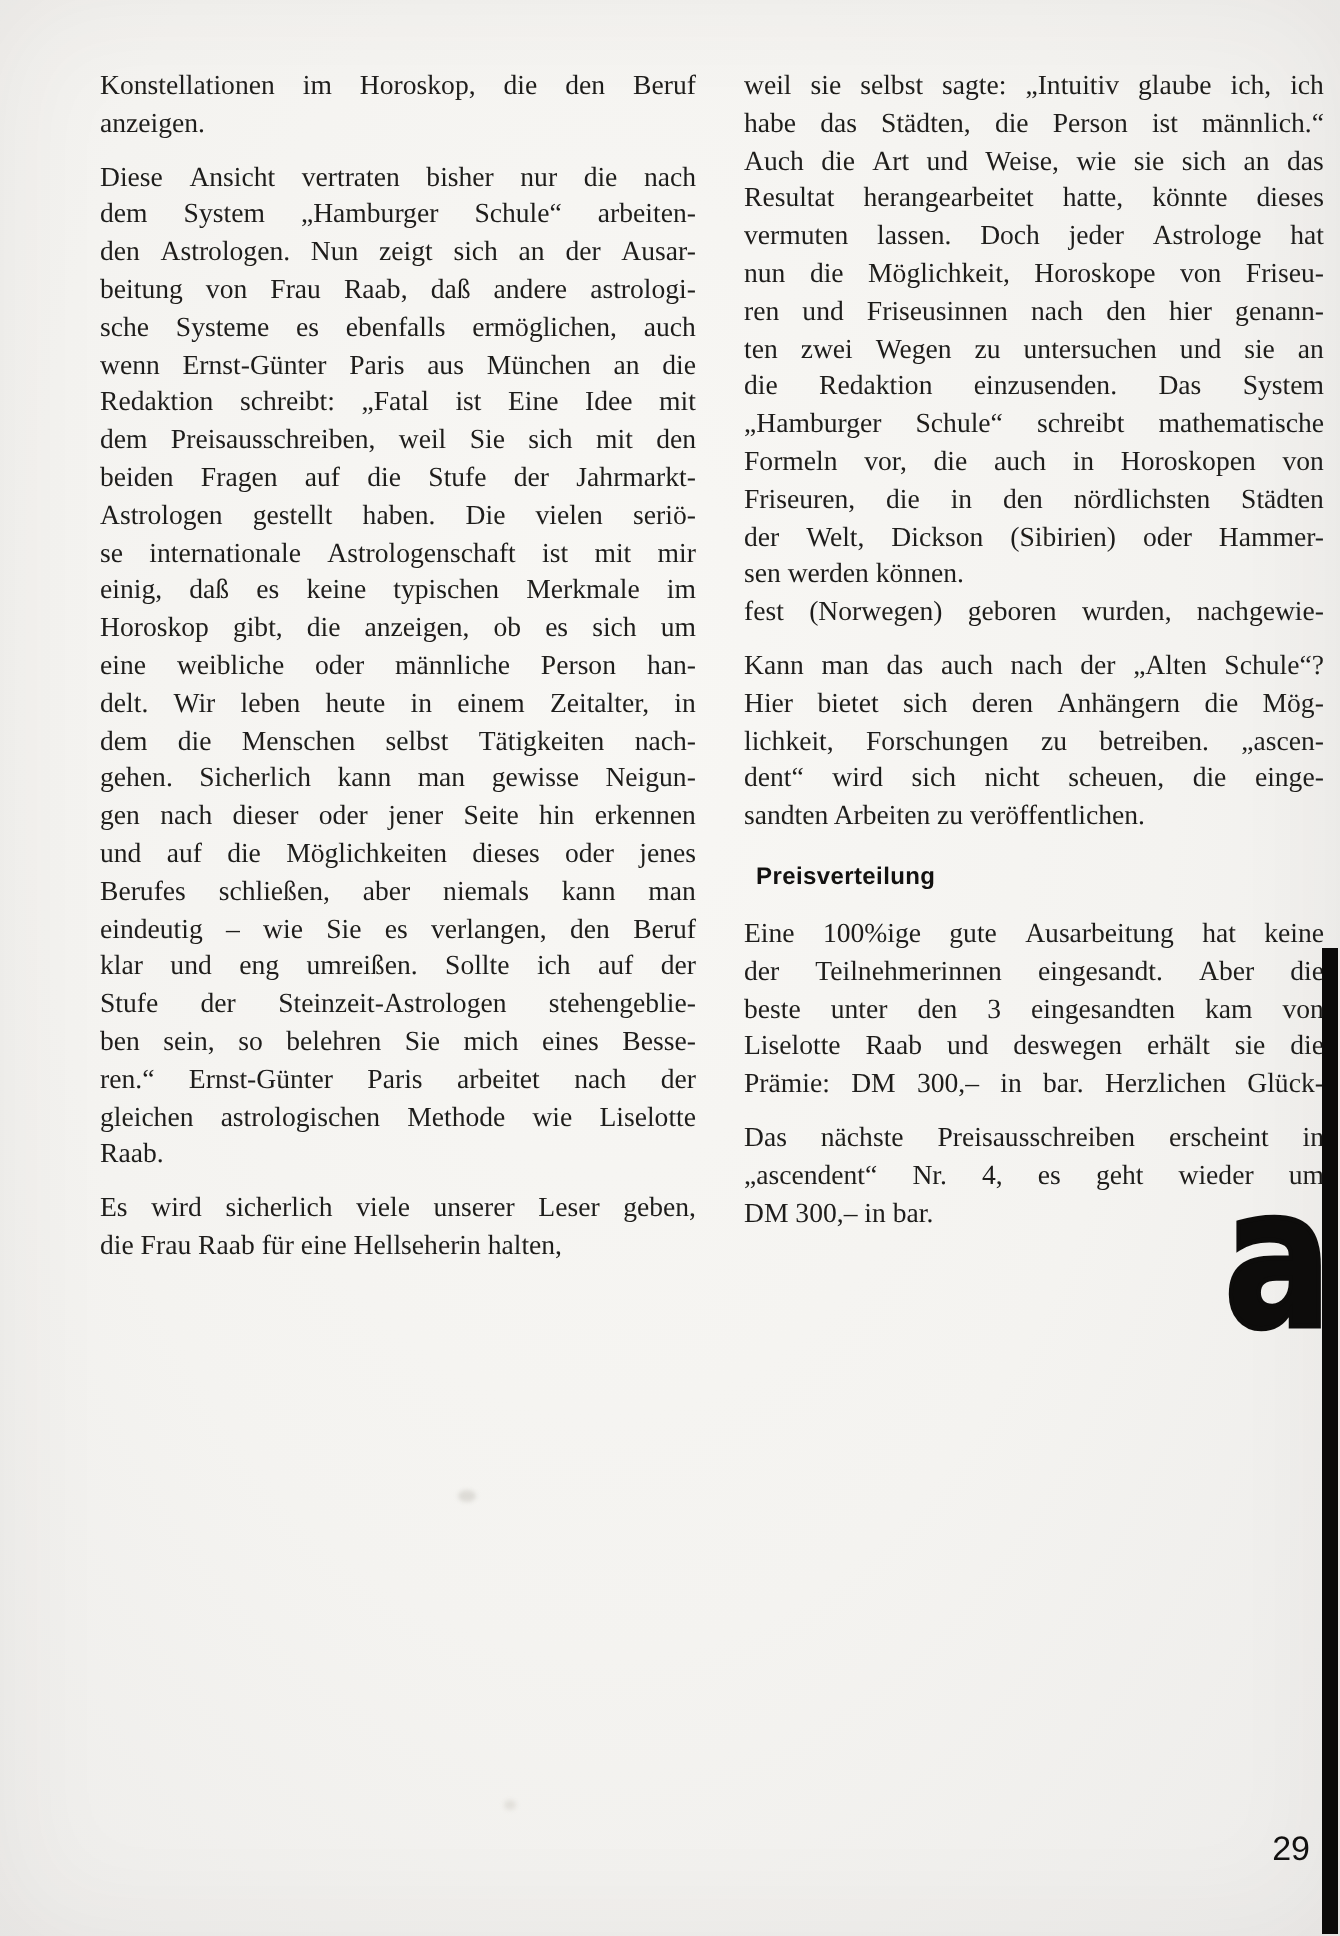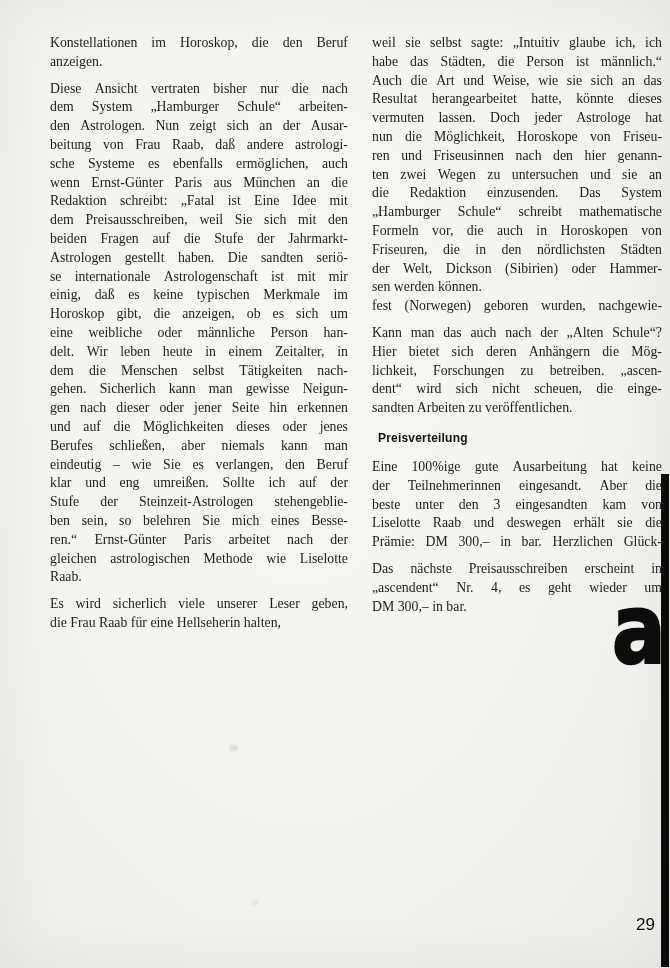--- a/index.html
+++ b/index.html
@@ -143,21 +143,21 @@
           <span>die</span>
           <span>Stufe</span>
           <span>der</span>
           <span>Jahrmarkt-</span>
         </div>
         <div class="line">
           <span>Astrologen</span>
           <span>gestellt</span>
           <span>haben.</span>
           <span>Die</span>
-          <span>sandten</span>
+          <span>vielen</span>
           <span>seriö-</span>
         </div>
         <div class="line">
           <span>se</span>
           <span>internationale</span>
           <span>Astrologenschaft</span>
           <span>ist</span>
           <span>mit</span>
           <span>mir</span>
         </div>

